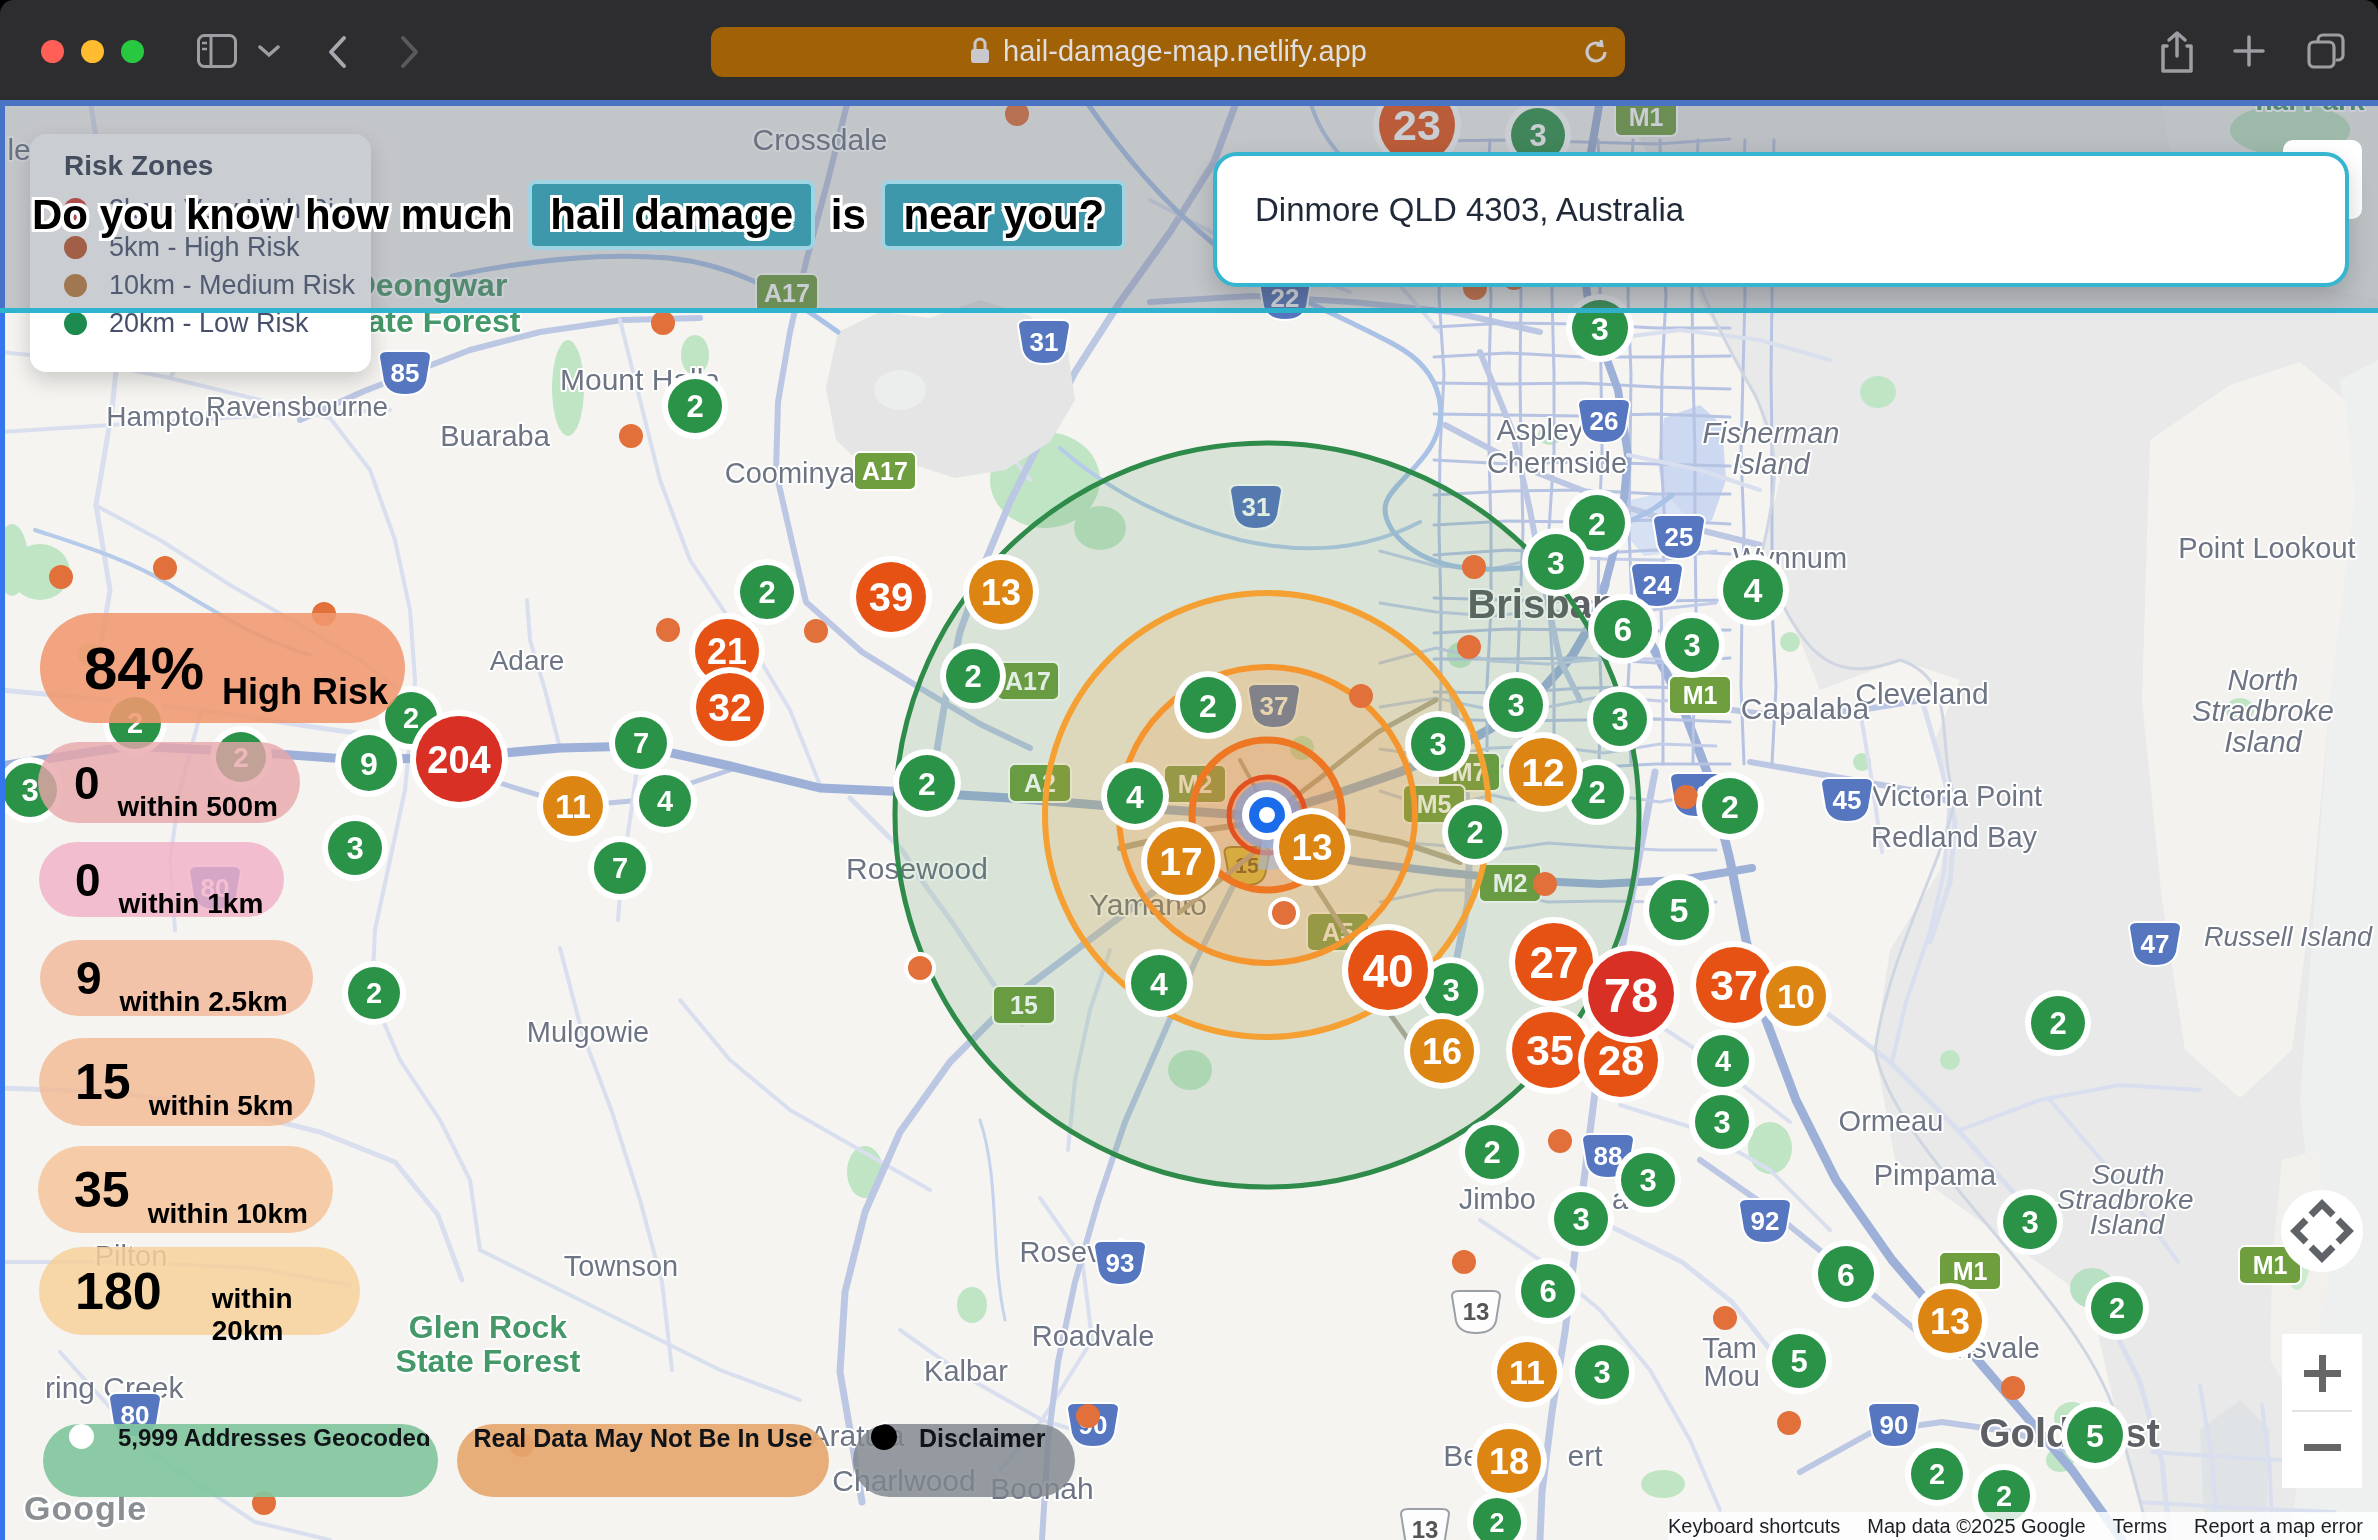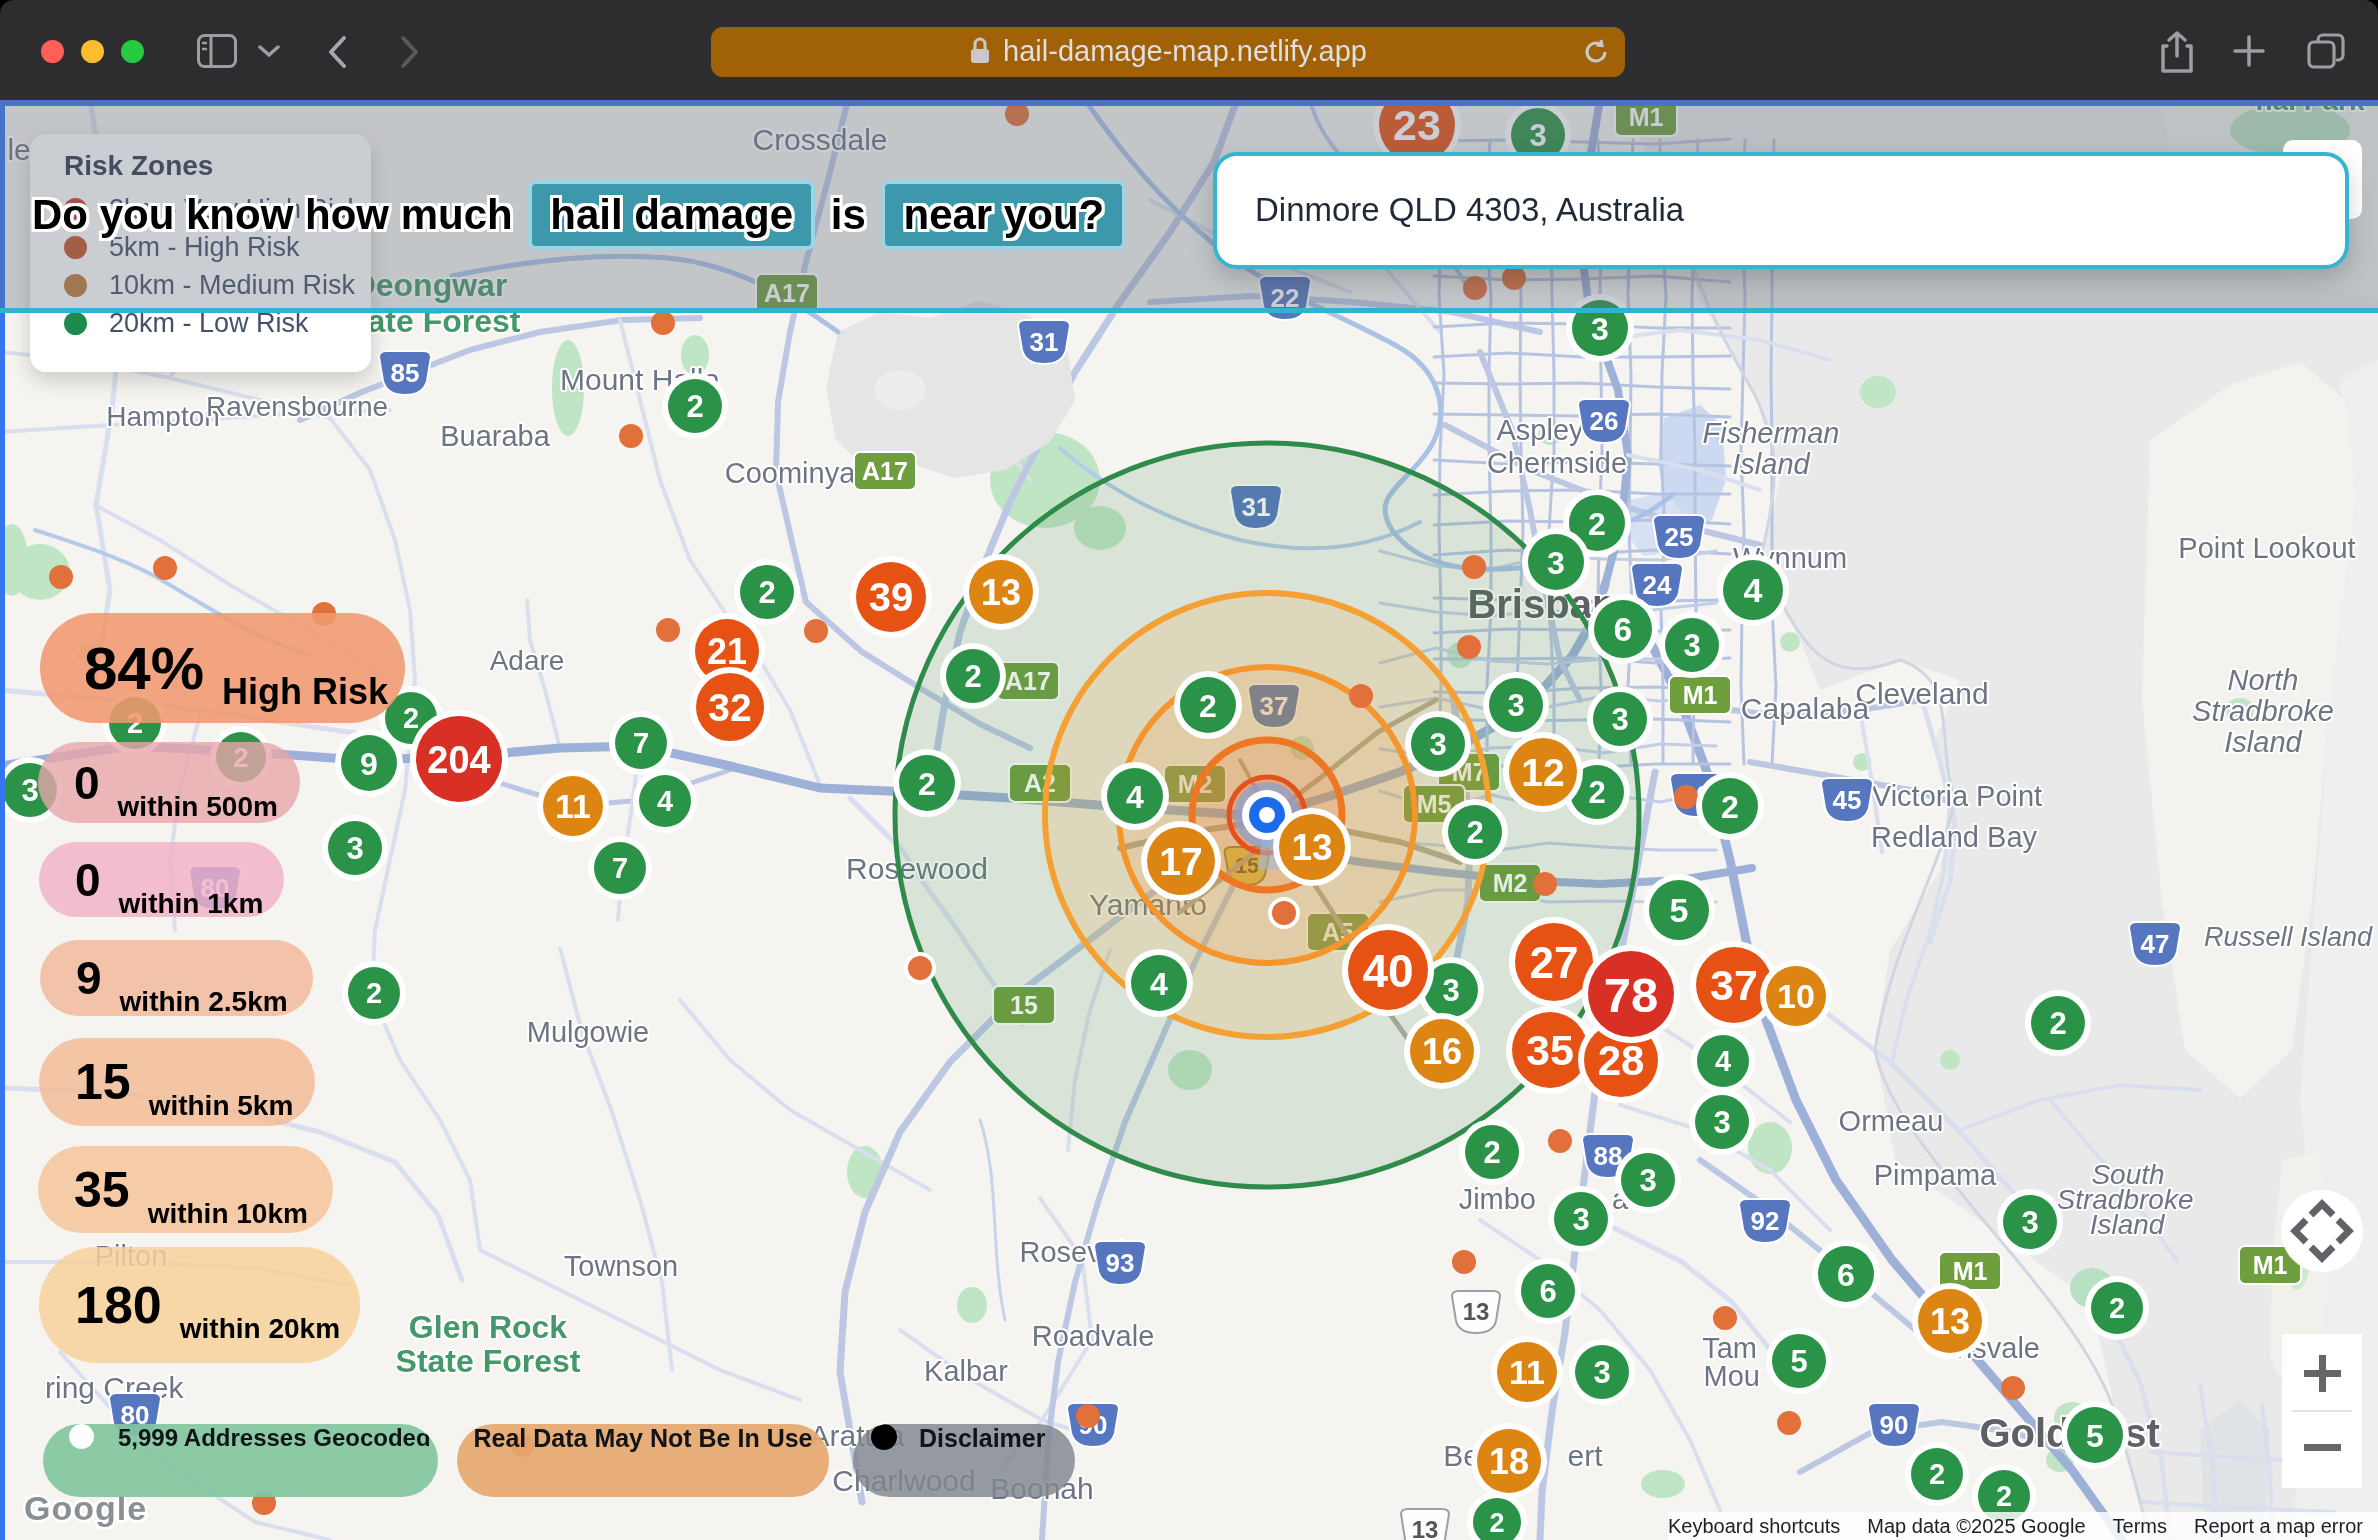--- a/index.html
+++ b/index.html
@@ -31,21 +31,21 @@
 
 
 .legend { position:absolute; left:30px; top:134px; width:341px; height:238px; background:#fff;
   border-radius:16px; box-shadow:0 8px 22px rgba(0,0,0,0.18); z-index:1; padding:16px 8px 0 34px;
   color:#3e4655; }
 .legend h3 { font-size:28px; font-weight:bold; margin-bottom:12px; color:#333c4e; }
 .legend .row { font-size:27px; margin-bottom:7px; display:flex; align-items:center; color:#46506a; }
 .legend .dot { width:23px; height:23px; border-radius:50%; margin-right:22px; flex:0 0 auto; }
 
 
-.search { position:absolute; left:1213px; top:152px; width:1136px; height:117px; background:#fff;
+.search { position:absolute; left:1213px; top:152px; width:1136px; height:135px; background:#fff;
   border:4px solid #35b5cf; border-radius:24px; z-index:30; font-size:33px; color:#1f2937;
   line-height:108px; padding-left:38px; box-shadow:0 10px 24px rgba(0,0,0,0.18); }
 .fsctl { position:absolute; left:2283px; top:140px; width:79px; height:79px; background:#fff;
   border-radius:10px; z-index:20; }
 .fsctl:after { content:""; position:absolute; left:18px; top:18px; width:26px; height:26px;
   border-left:5px solid #7b7b7b; border-top:5px solid #7b7b7b; }
 
 
 .pill { position:absolute; border-radius:60px; color:#000; font-weight:bold; z-index:10;
   display:flex; align-items:center; }
@@ -709,21 +709,21 @@
       <span class="t">within 2.5km</span>
     </div>
 <div class="pill" style="left:39px; top:1038px; width:276px; height:88px; background:rgba(243,187,148,0.82); padding-left:36px;">
   <span class="n" style="font-size:50px;">15</span>
       <span class="t">within 5km</span>
     </div>
 <div class="pill" style="left:38px; top:1146px; width:295px; height:87px; background:rgba(245,195,150,0.82); padding-left:36px;">
   <span class="n" style="font-size:50px;">35</span>
       <span class="t">within 10km</span>
     </div>
-<div class="pill" style="left:39px; top:1247px; width:321px; height:116px; background:rgba(247,208,155,0.85); padding-left:36px;">
+<div class="pill" style="left:39px; top:1247px; width:321px; height:88px; background:rgba(247,208,155,0.85); padding-left:36px;gap:32px;">
   <span class="n" style="font-size:52px;">180</span>
       <span class="t">within 20km</span>
     </div>
 
 <div class="bpill" style="left:43px; width:395px; background:rgba(130,198,160,0.92); padding-left:26px; font-size:24px;">
   <span style="width:25px;height:25px;border-radius:50%;background:#fff;display:inline-block;margin-right:24px;flex:0 0 auto;"></span>5,999 Addresses Geocoded</div>
 <div class="bpill" style="left:853px; width:222px; background:rgba(128,134,142,0.82); padding-left:18px;">
   <span style="width:26px;height:26px;border-radius:50%;background:#000;display:inline-block;margin-right:22px;flex:0 0 auto;"></span>Disclaimer</div>
 <div class="bpill" style="left:457px; width:372px; background:rgba(229,167,112,0.92); justify-content:center;">Real Data May Not Be In Use</div>
 

